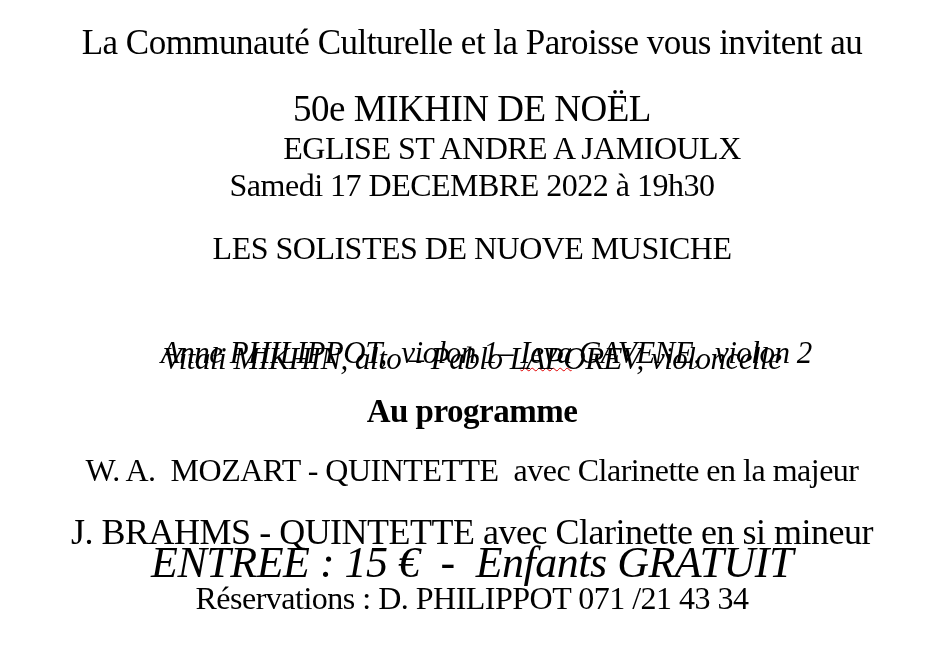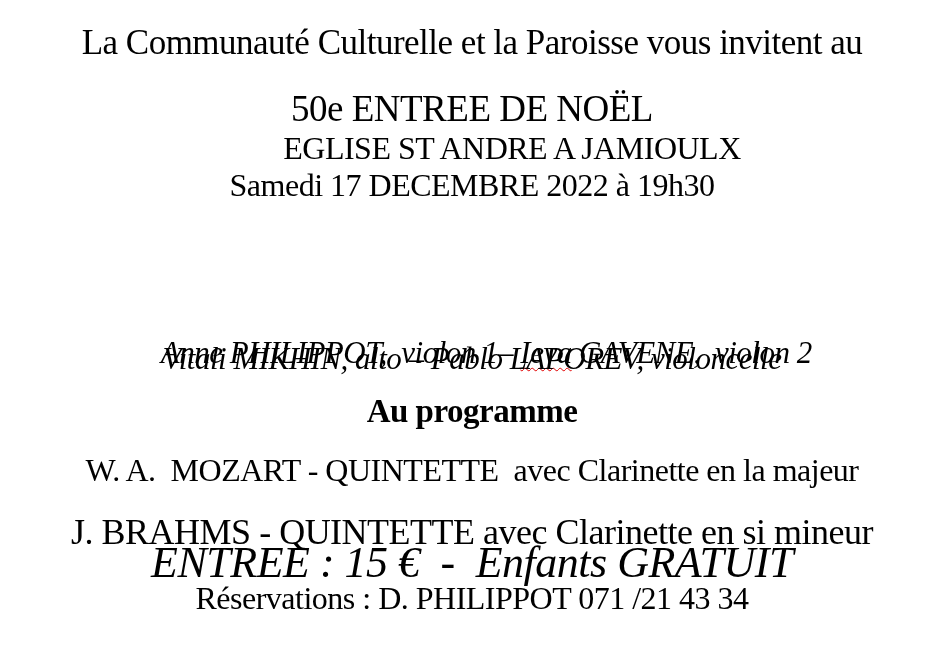--- a/index.html
+++ b/index.html
@@ -48,26 +48,27 @@
     text-underline-offset: 4px;
   }
 </style>
 </head>
 <body>
 
 <div class="page">
 
   <div class="line l-invitation">La Communauté Culturelle et la Paroisse vous invitent au</div>
 
-  <div class="line l-title">50e ENTREE DE NOËL</div>
+  <div class="line l-title">50e MIKHIN DE NOËL</div>
 
   <div class="line l-venue">EGLISE ST ANDRE A JAMIOULX</div>
 
   <div class="line l-date">Samedi 17 DECEMBRE 2022 à 19h30</div>
 
+  <div class="line l-ensemble">LES SOLISTES DE NUOVE MUSICHE</div>
 
 
   <div class="line l-violins">
     <span>Anne PHILIPPOT,  violon 1– </span><span class="misspelled">Ieva</span><span> GAVENE,  violon 2</span>
   </div>
 
   <div class="line l-violacello">Vitali MIKHIN, alto – Pablo LAPOREV, violoncelle</div>
 
   <div class="line l-heading">Au programme</div>
 

